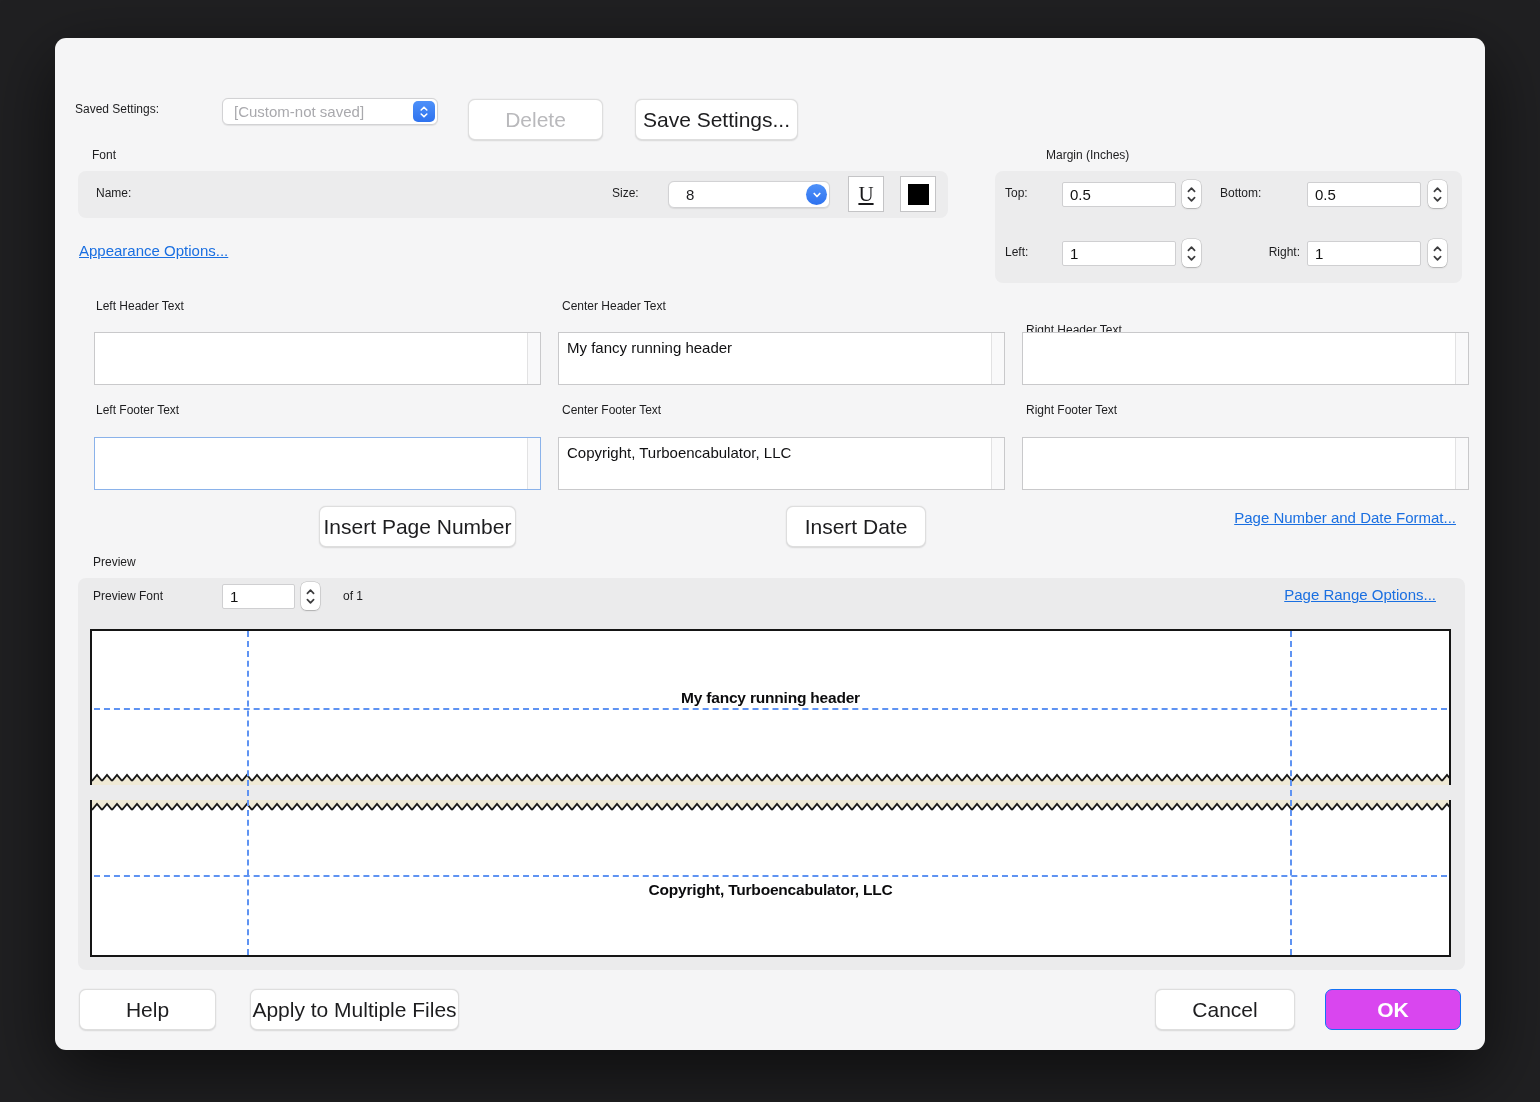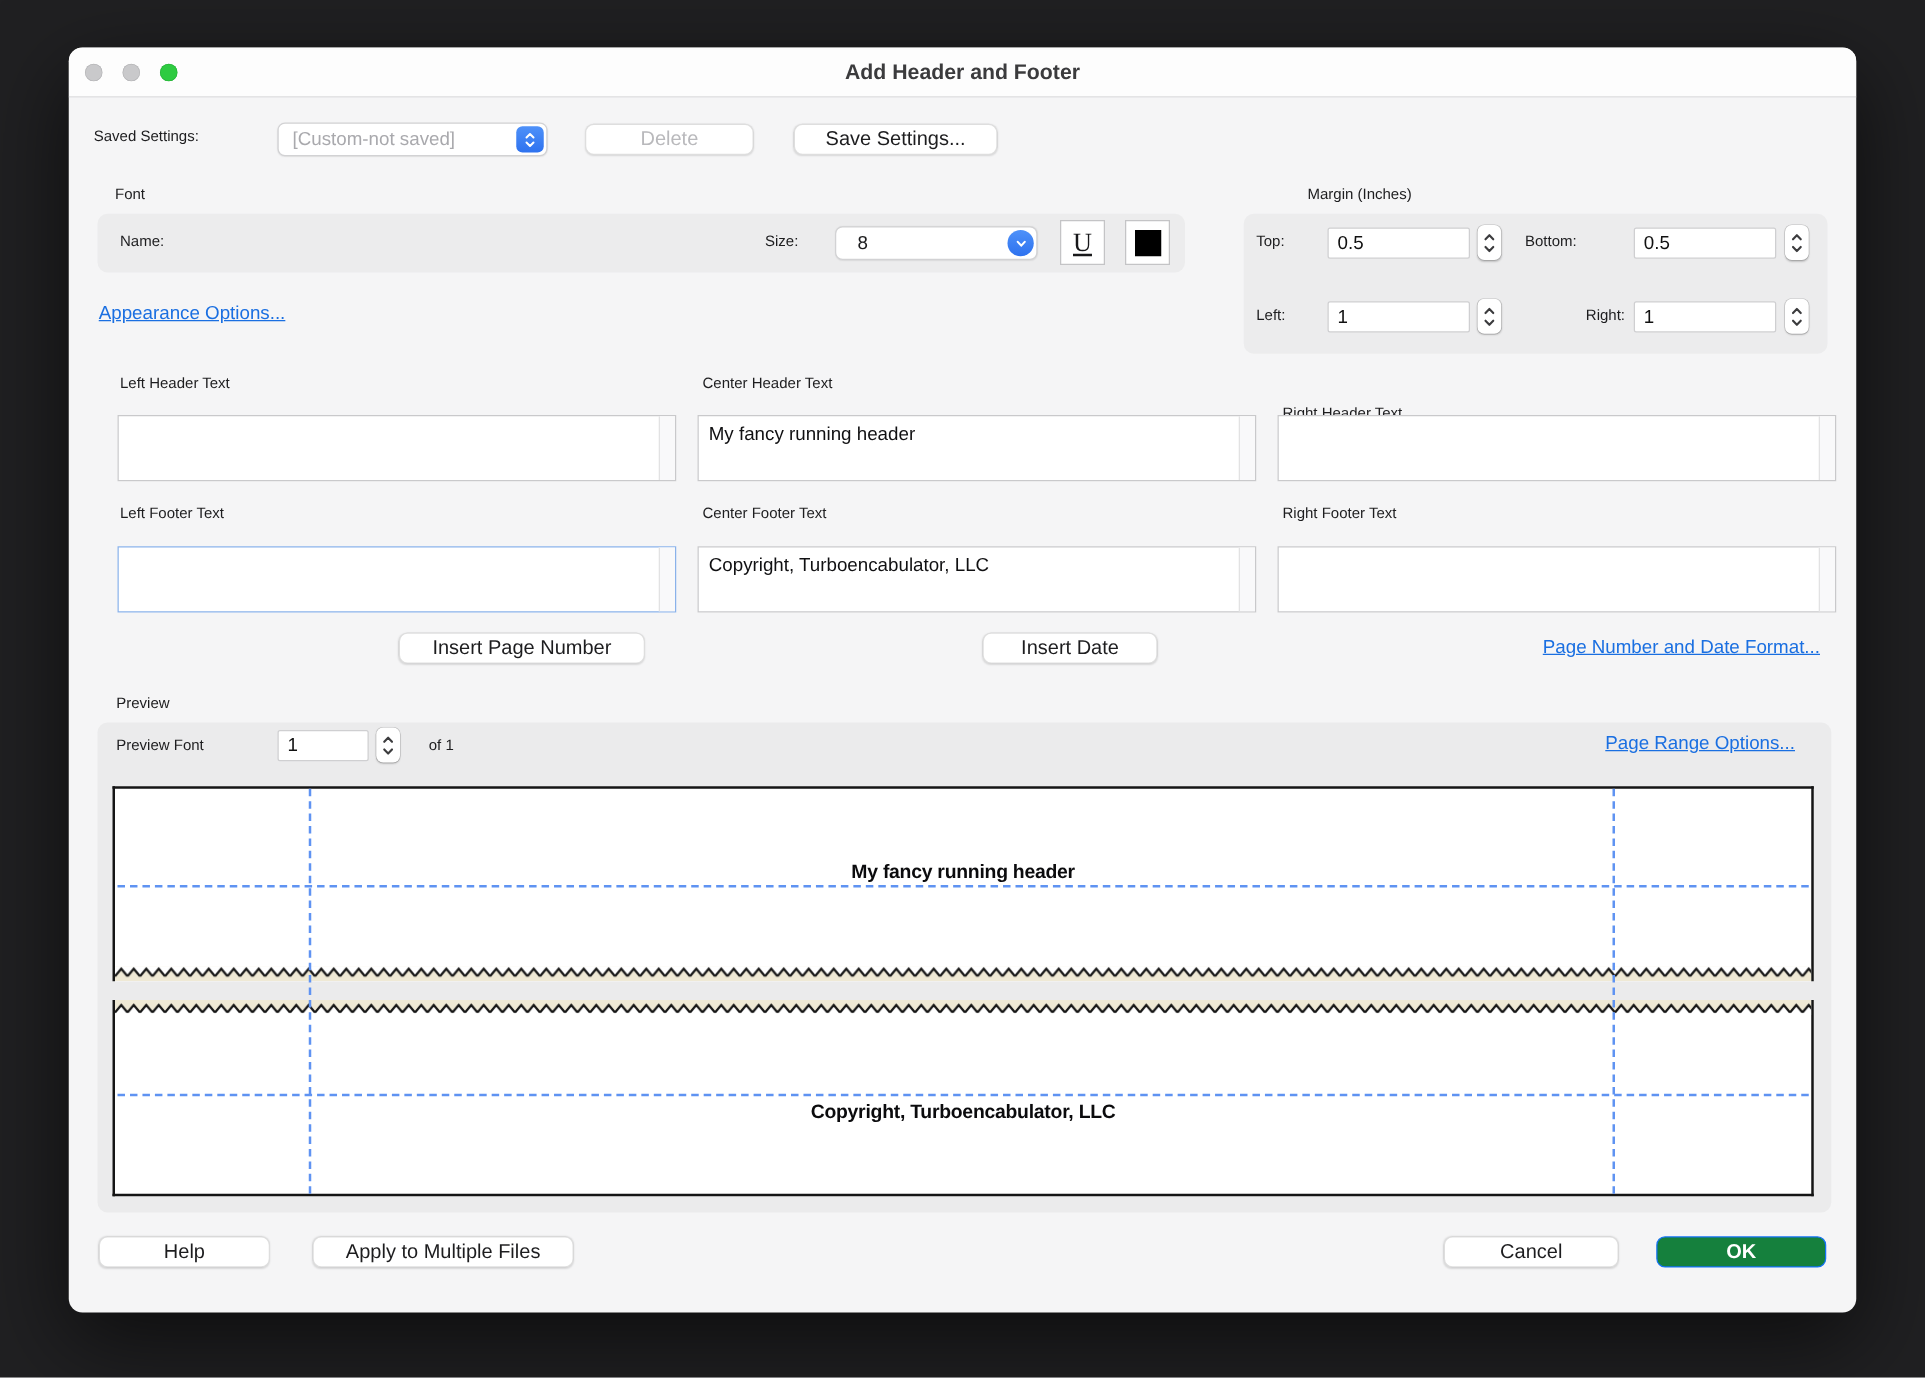--- a/index.html
+++ b/index.html
@@ -25,29 +25,29 @@
   .tl-gray  { background:#c9c9cb; box-shadow:inset 0 0 0 .5px #b4b4b6; }
   .tl-green { background:#2ecb41; box-shadow:inset 0 0 0 .5px #28b23a; }
   .title {
     line-height:40px; text-align:center; font-weight:bold;
     font-size:17px; color:#3b3b3d;
   }
   .lbl { position:absolute; font-size:12px; color:#1d1d1f; white-space:nowrap; }
   .panel { position:absolute; background:#ececed; border-radius:8px; }
 
   .btn {
-    position:absolute; height:25px; background:#ffffff;
+    position:absolute; height:41px; background:#ffffff;
     border:1px solid rgba(0,0,0,.13); border-radius:7px;
     box-shadow:0 .5px 1.5px rgba(0,0,0,.12);
-    font-size:16px; color:#1d1d1f;
+    font-size:21px; color:#1d1d1f;
     display:flex; align-items:center; justify-content:center;
     cursor:default; white-space:nowrap;
   }
   .btn-disabled { color:#b9b9bc; }
-  .btn-primary { background:#15803d; border-color:#1372f5; color:#fff; font-weight:600; box-shadow:none; }
+  .btn-primary { background:#d946ef; border-color:#1372f5; color:#fff; font-weight:600; box-shadow:none; }
 
   .dropdown {
     position:absolute; height:27px; background:#fff;
     border:1px solid #d2d2d4; border-radius:6px;
     box-shadow:0 .5px 1px rgba(0,0,0,.08);
     font-size:15px; color:#1d1d1f;
     display:flex; align-items:center; padding-left:11px;
   }
   .dd-cap {
     position:absolute; right:2px; top:2px; width:22px; height:21px;
@@ -117,26 +117,20 @@
     position:absolute; left:0; right:0; text-align:center;
     font-size:15.5px; font-weight:600; letter-spacing:-.2px; color:#0b0b0d;
   }
   svg { display:block; }
 </style>
 </head>
 <body>
 
 <div class="window">
 
-  <div class="titlebar">
-    <div class="tl tl-gray" style="left:13px"></div>
-    <div class="tl tl-gray" style="left:43px"></div>
-    <div class="tl tl-green" style="left:73px"></div>
-    <div class="title">Add Header and Footer</div>
-  </div>
 
   <div class="lbl" style="left:20px; top:64px;">Saved Settings:</div>
   <div class="dropdown dd-gray" style="left:167px; top:60px; width:216px;">
     <span>[Custom-not saved]</span>
     <span class="dd-cap">
       <svg width="10" height="14" viewBox="0 0 10 14">
           <path d="M2.2 5 L5 2.2 L7.8 5" fill="none" stroke="#fff" stroke-width="1.6" stroke-linecap="round" stroke-linejoin="round"></path>
           <path d="M2.2 9 L5 11.8 L7.8 9" fill="none" stroke="#fff" stroke-width="1.6" stroke-linecap="round" stroke-linejoin="round"></path>
         </svg>
     </span>

